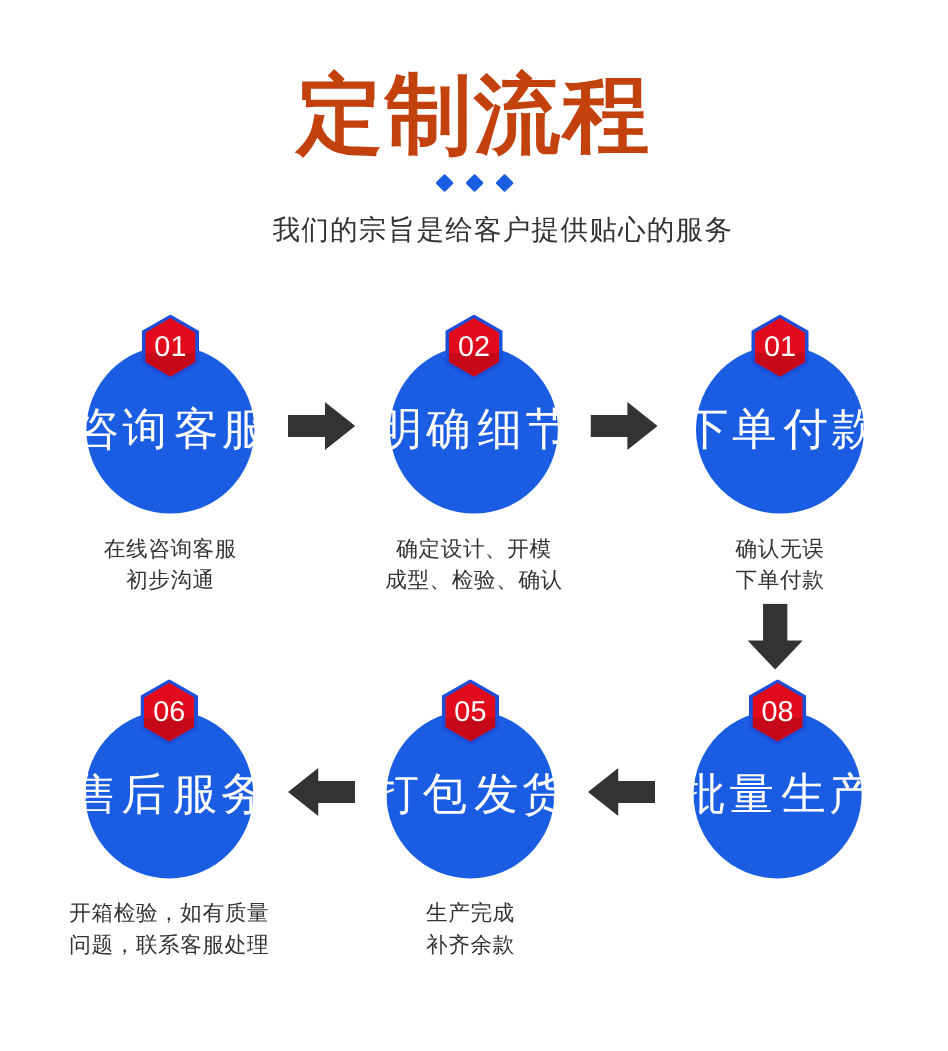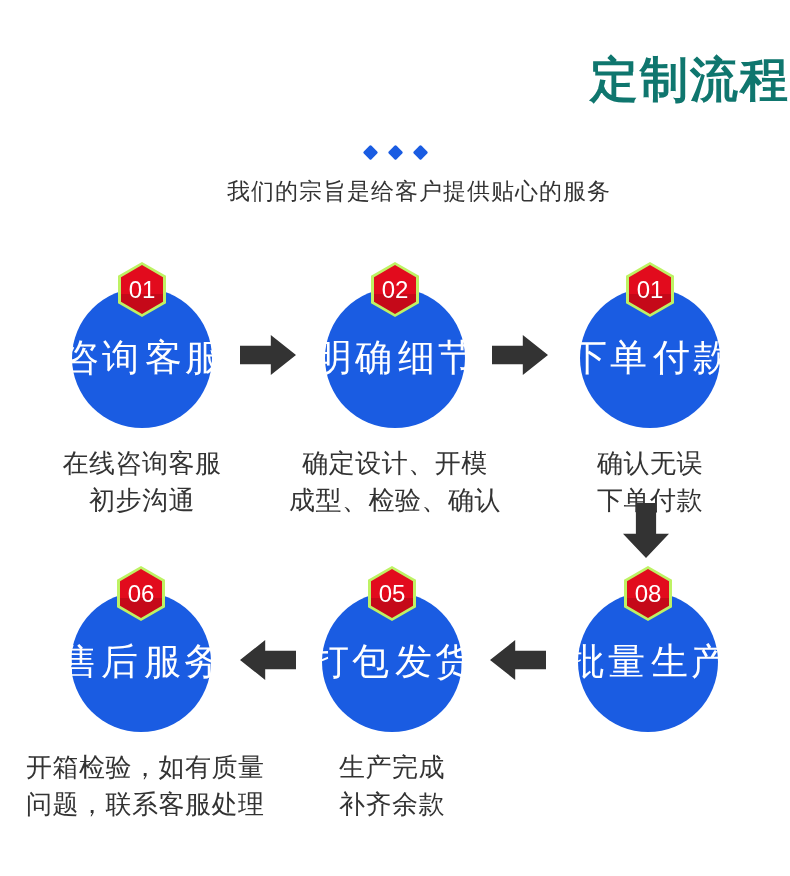--- a/index.html
+++ b/index.html
@@ -8,23 +8,23 @@
     background: #ffffff;
     font-family: "Liberation Sans", "DejaVu Sans", sans-serif;
     position: relative;
     overflow: hidden;
   }
   .canvas { position: absolute; inset: 0; }
 
   
   .title {
     position: absolute; top: 48px; left: 0; width: 100%;
-    margin: 0; text-align: right;
-    font-size: 48px; font-weight: 900; letter-spacing: 2px;
-    color: #0f766e;
+    margin: 0; text-align: center;
+    font-size: 72px; font-weight: 900; letter-spacing: 2px;
+    color: #c2410c;
   }
   .diamonds {
     position: absolute; top: 147px; left: 0; width: 100%;
     display: flex; justify-content: center; gap: 14px;
   }
   .diamond {
     width: 11px; height: 11px; background: #1a5ce2;
     transform: rotate(45deg); border-radius: 1.5px;
   }
   .subtitle {
@@ -49,36 +49,36 @@
     display: flex; flex-direction: row;
     align-items: center; justify-content: center;
   }
   .circle-line {
     color: #ffffff; font-size: 37px; line-height: 1.26;
     letter-spacing: 3px; text-indent: 3px; white-space: nowrap;
   }
 
   .hex-outer {
     position: absolute; top: 0; left: 50%; margin-left: -24px;
-    width: 48px; height: 55px; background: #bef264; z-index: 2;
+    width: 48px; height: 55px; background: #1d4ed8; z-index: 2;
     clip-path: polygon(50% 0, 100% 25%, 100% 75%, 50% 100%, 0 75%, 0 25%);
     display: flex; align-items: center; justify-content: center;
   }
   .hex-inner {
     width: 42px; height: 49px;
     background: linear-gradient(180deg, #e20b1d 0%, #e20b1d 60%, #c50919 60%, #c50919 100%);
     clip-path: polygon(50% 0, 100% 25%, 100% 75%, 50% 100%, 0 75%, 0 25%);
     display: flex; align-items: center; justify-content: center;
   }
   .hex-number { color: #ffffff; font-size: 24px; font-weight: 400; }
 
   .desc {
     position: absolute; top: 183px; left: 0; width: 100%;
-    text-align: center; font-size: 26px; line-height: 1.42;
-    color: #333333; letter-spacing: 0.5px; white-space: nowrap;
+    text-align: center; font-size: 18px; line-height: 1.42;
+    color: #333333; letter-spacing: 0.5px; white-space: nowrap; font-family: Liberation Serif, serif;
   }
 
   
   .arrow { position: absolute; background: #333333; }
   .arrow-right {
     width: 56px; height: 40px;
     clip-path: polygon(0 27%, 55% 27%, 55% 0, 100% 50%, 55% 100%, 55% 73%, 0 73%);
   }
   .arrow-left {
     width: 56px; height: 40px;

